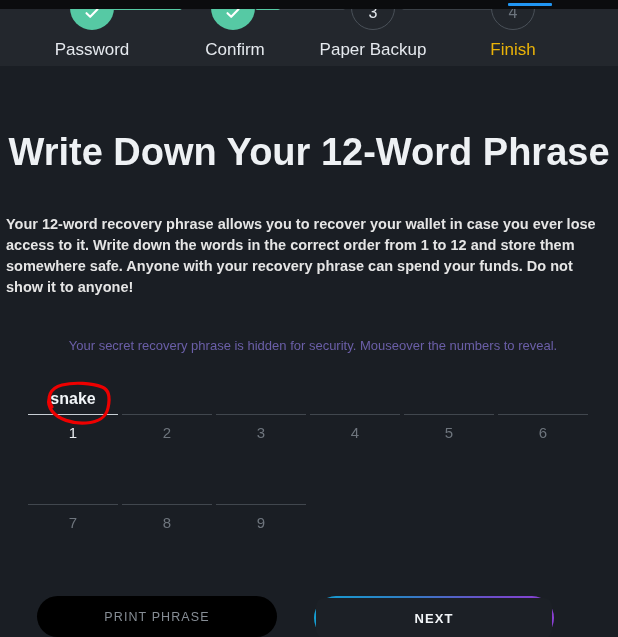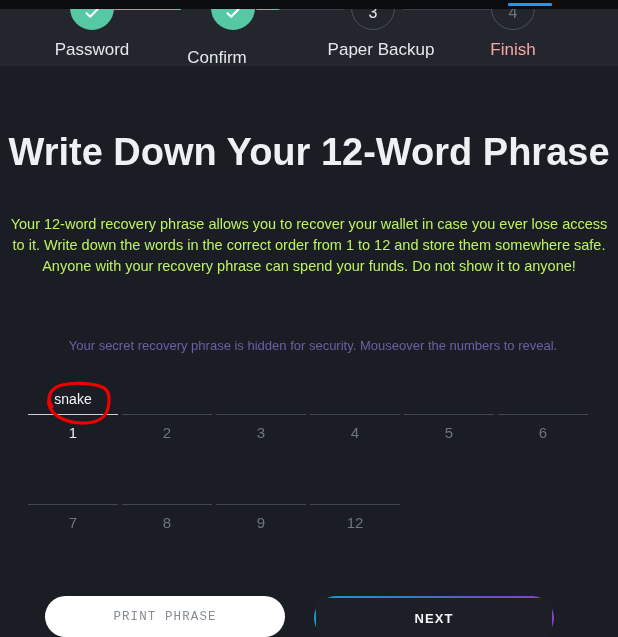--- a/index.html
+++ b/index.html
@@ -86,21 +86,21 @@
 
   .step-label {
     position: absolute;
     top: 40px;
     text-align: center;
     font-size: 17px;
     color: #e5e9ee;
     white-space: nowrap;
     transform: translateX(-50%);
   }
-  .step-label.dim { color: #fca5a5; }
+  .step-label.dim { color: #eab308; }
 
   
   #main {
     position: absolute;
     top: 66px; left: 0;
     width: 618px; height: 571px;
     background: #1a1e24;
   }
 
   #page-title {
@@ -110,24 +110,24 @@
     font-size: 38px;
     font-weight: 700;
     color: #eef1f4;
     letter-spacing: 0px;
   }
 
   #description {
     position: absolute;
     top: 148px; left: 6px;
     width: 606px;
-    text-align: center;
     font-size: 14.5px;
     line-height: 21px;
-    color: #bef264;
+    color: #e5e5e5;
+    font-weight: bold;
   }
 
   #hint {
     position: absolute;
     top: 272px; left: 0; width: 618px;
     text-align: center;
     font-size: 13px;
     color: #6b5fa8;
     padding-left: 8px;
   }
@@ -147,22 +147,22 @@
     width: 90px;
     margin-right: 4px;
     position: relative;
   }
   .word-cell:last-child { margin-right: 0; }
   .word-value {
     height: 30px;
     display: flex;
     align-items: center;
     justify-content: center;
-    font-size: 14px;
-    font-weight: normal;
+    font-size: 16px;
+    font-weight: bold;
     color: #f2f5f8;
   }
   .word-line {
     height: 1px;
     background: #41474e;
     width: 100%;
   }
   .word-cell.active .word-line { background: #c8ced4; }
   .word-index {
     text-align: center;
@@ -182,29 +182,29 @@
   }
 
   
   #footer {
     position: absolute;
     top: 524px; left: 0;
     width: 618px; height: 47px;
   }
   #print-phrase-button {
     position: absolute;
-    left: 45px; top: 6px;
+    left: 37px; top: 6px;
     width: 240px; height: 41px;
     border-radius: 21px;
-    background: #ffffff;
+    background: #000000;
     border: none;
     color: #868d95;
     font-size: 12.5px;
     letter-spacing: 1.1px;
-    font-family: Liberation Mono, monospace;
+    font-family: Liberation Sans, sans-serif;
     cursor: pointer;
   }
   #next-button {
     position: absolute;
     left: 314px; top: 6px;
     width: 240px; height: 44px;
     border-radius: 22px;
     padding: 2px;
     background: linear-gradient(90deg, #159ed2 0%, #2f7fc4 38%, #6b4fc9 72%, #8b3fd4 100%);
     cursor: pointer;
@@ -258,22 +258,22 @@
     <div class="step-node pending" style="left:351px;">
       <span class="num">3</span>
     </div>
 
     <div class="step-node pending dim" style="left:491px;">
       <span class="num">4</span>
     </div>
   </div>
 
   <div class="step-label" style="left:92px;">Password</div>
-  <div class="step-label" style="left:217px;margin-top:8px;">Confirm</div>
-  <div class="step-label" style="left:373px;margin-left:8px;">Paper Backup</div>
+  <div class="step-label" style="left:235px;">Confirm</div>
+  <div class="step-label" style="left:373px;">Paper Backup</div>
   <div class="step-label dim" style="left:513px;">Finish</div>
 </div>
 
 <div id="top-bar"></div>
 <div id="load-bar"></div>
 
 <div id="main">
 
   <h1 id="page-title">Write Down Your 12-Word Phrase</h1>
 
@@ -324,25 +324,20 @@
       </div>
       <div class="word-cell">
         <div class="word-value"></div>
         <div class="word-line"></div>
         <div class="word-index">8</div>
       </div>
       <div class="word-cell">
         <div class="word-value"></div>
         <div class="word-line"></div>
         <div class="word-index">9</div>
-      </div>
-      <div class="word-cell">
-        <div class="word-value"></div>
-        <div class="word-line"></div>
-        <div class="word-index">12</div>
       </div>
     </div>
   </div>
 
   <div id="footer">
     <button id="print-phrase-button">PRINT PHRASE</button>
     <button id="next-button">
       <span class="inner">NEXT</span>
     </button>
   </div>

